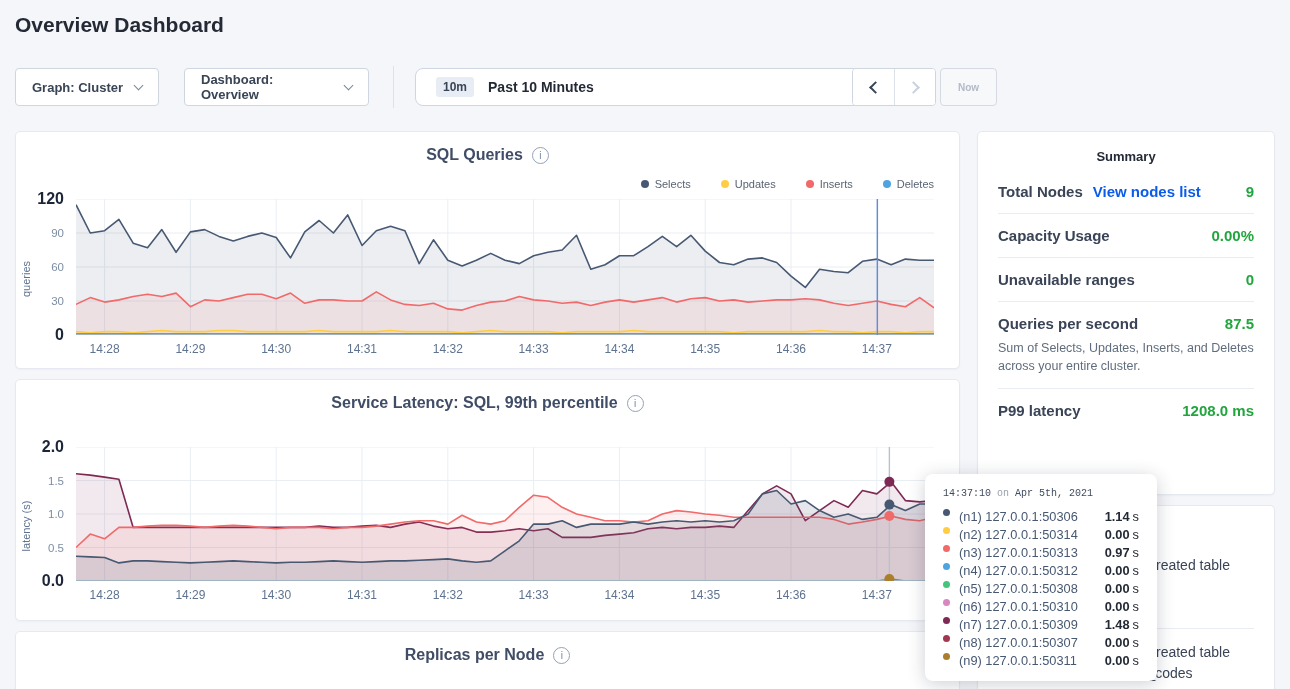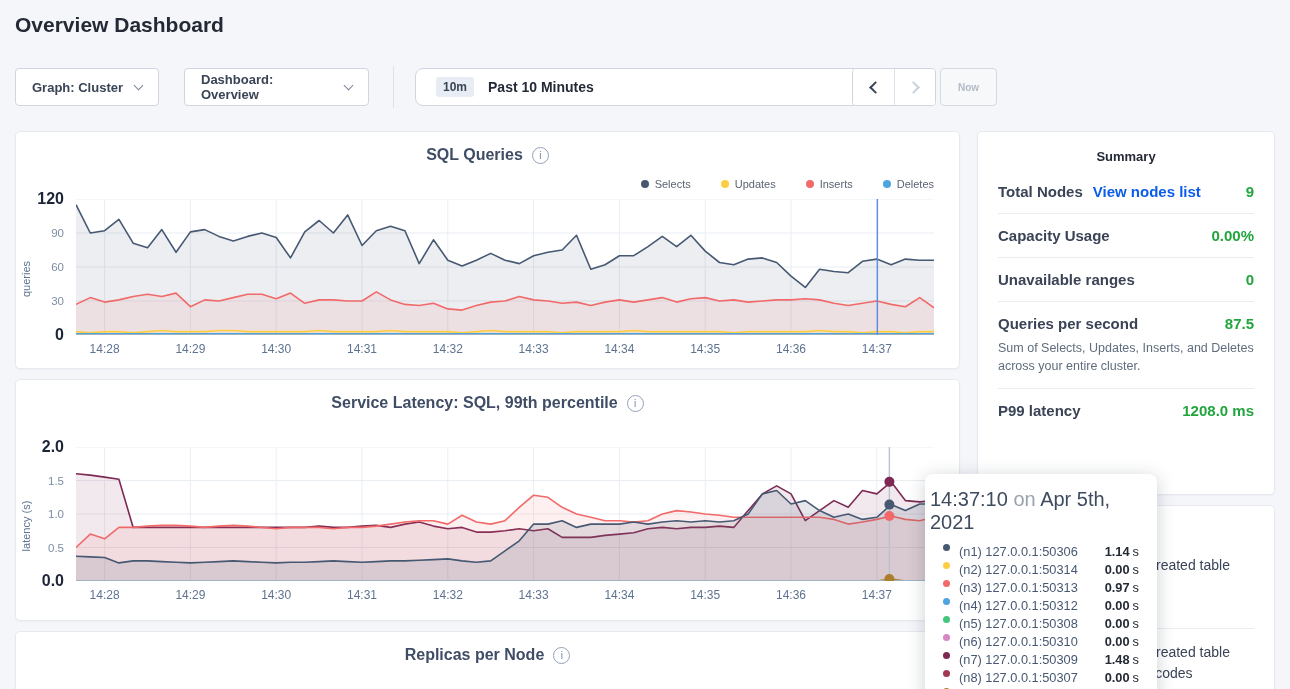--- a/index.html
+++ b/index.html
@@ -69,21 +69,21 @@
 
   
   .events-title { text-align:center; font-size:13px; font-weight:bold; color:#242a35; padding:16px 0 10px; }
   .event-row { margin:0 20px; padding:10px 0; font-size:14px; color:#3a4456; line-height:21px; }
   .event-row.first { padding-top:8px; min-height:81px; }
   .event-row + .event-row { border-top:1px solid #e9edf2; padding-top:13px; }
 
   
   .tooltip { position:absolute; left:925px; top:474px; width:232px; background:#fff; border-radius:8px;
              box-shadow:0 3px 18px rgba(30,40,60,0.22); padding:14px 0 12px; z-index:10; }
-  .tt-head { padding:0 5px; font-size:20px; color:#3f4b5e; margin-bottom:8px; }
+  .tt-head { padding:0 18px; font-size:10px; color:#3f4b5e; margin-bottom:8px;font-family:Liberation Mono, monospace; }
   .tt-on { color:#99a2b0; }
   .tt-row { display:flex; align-items:flex-start; padding:1.5px 18px; font-size:12.8px; height:18px; }
   .tt-dot { width:7px; height:7px; border-radius:50%; margin-right:9px; flex:none; }
   .tt-label { color:#475872; }
   .tt-val { margin-left:auto; font-weight:bold; color:#242a35; }
   .tt-suffix { font-weight:normal; margin-left:3px; color:#242a35; }
 </style>
 </head>
 <body>
 

